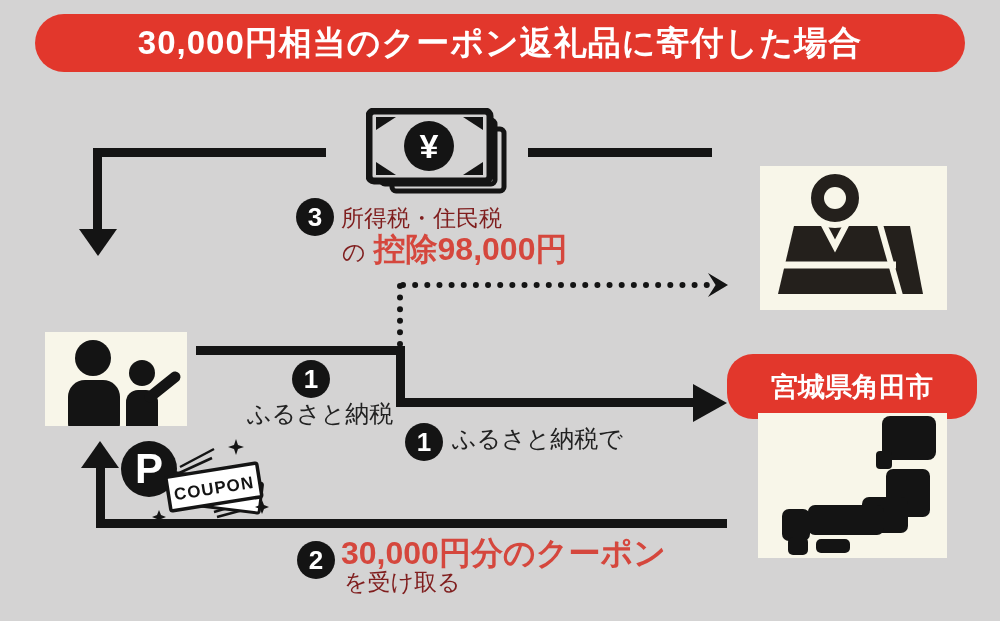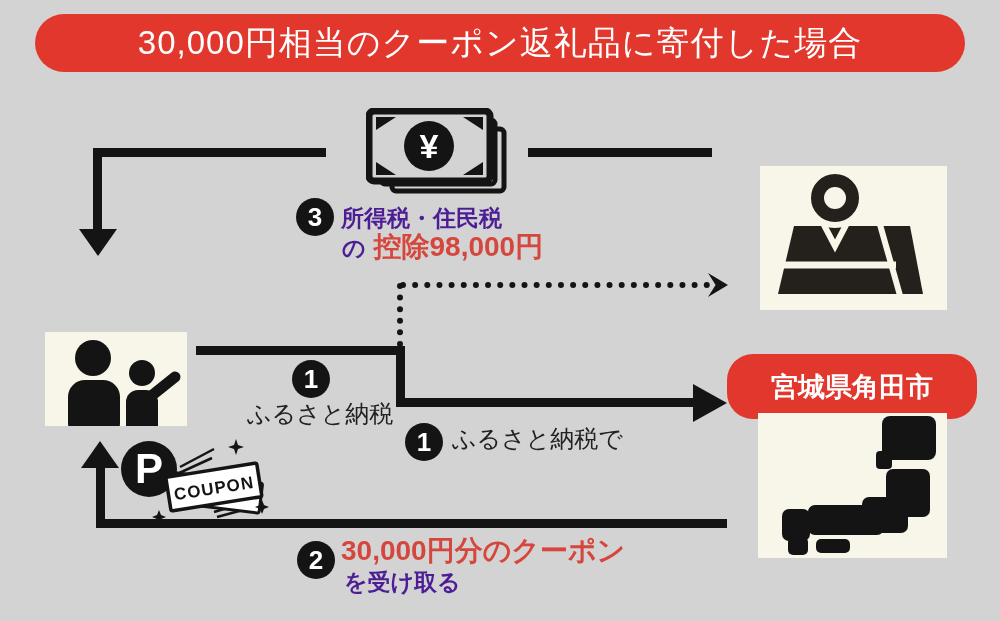--- a/index.html
+++ b/index.html
@@ -11,21 +11,21 @@
     position:relative;
   }
   .stage { position:absolute; left:0; top:0; width:1000px; height:621px; background:#d4d3d3; }
 
   
   .banner {
     position:absolute; left:35px; top:14px; width:930px; height:58px;
     background:#e2372c; border-radius:29px;
     display:flex; align-items:center; justify-content:center;
   }
-  .banner span { color:#fff; font-size:33px; font-weight:normal; letter-spacing:1px; }
+  .banner span { color:#fff; font-size:33px; font-weight:bold; letter-spacing:1px; }
 
   
   .pill {
     position:absolute; background:#e2372c; border-radius:26px;
     display:flex; align-items:center; justify-content:center;
     color:#fff; font-weight:600;
   }
   .pill-you       { left:35px;  top:276px; width:150px; height:46px; font-size:28px; }
   .pill-home      { left:728px; top:106px; width:250px; height:49px; font-size:27px; }
   .pill-city      { left:727px; top:354px; width:250px; height:65px; font-size:27px; }
@@ -50,23 +50,23 @@
   }
 
   
   .numcircle {
     position:absolute; width:38px; height:38px; border-radius:50%;
     background:#141414; color:#fff; font-weight:bold; font-size:26px;
     display:flex; align-items:center; justify-content:center;
   }
 
   .step-text { position:absolute; color:#222; }
-  .t-black-23 { font-size:23px; color:#4c1d95;font-weight:bold; }
+  .t-black-23 { font-size:23px; color:#7f1d1d; }
   .t-black-24 { font-size:24px; color:#222; }
-  .t-red-big  { font-size:28px; font-weight:bold; color:#d5473d; }
+  .t-red-big  { font-size:32px; font-weight:bold; color:#d5473d; }
   .row-base { display:flex; align-items:baseline; gap:8px; }
 
   svg { position:absolute; display:block; }
   svg text { font-family:"Liberation Sans","DejaVu Sans",sans-serif; }
 </style>
 </head>
 <body>
 
 <div class="stage">
 

